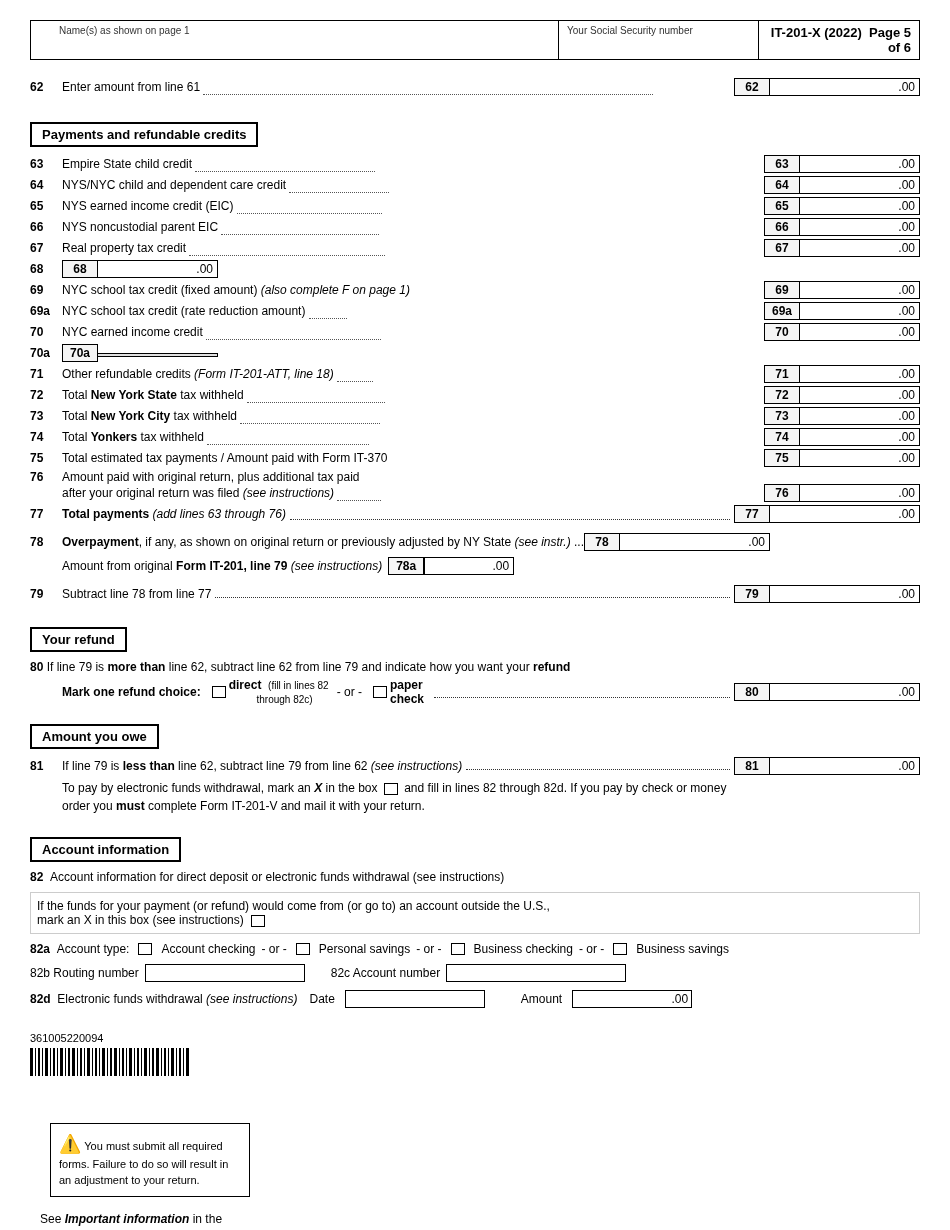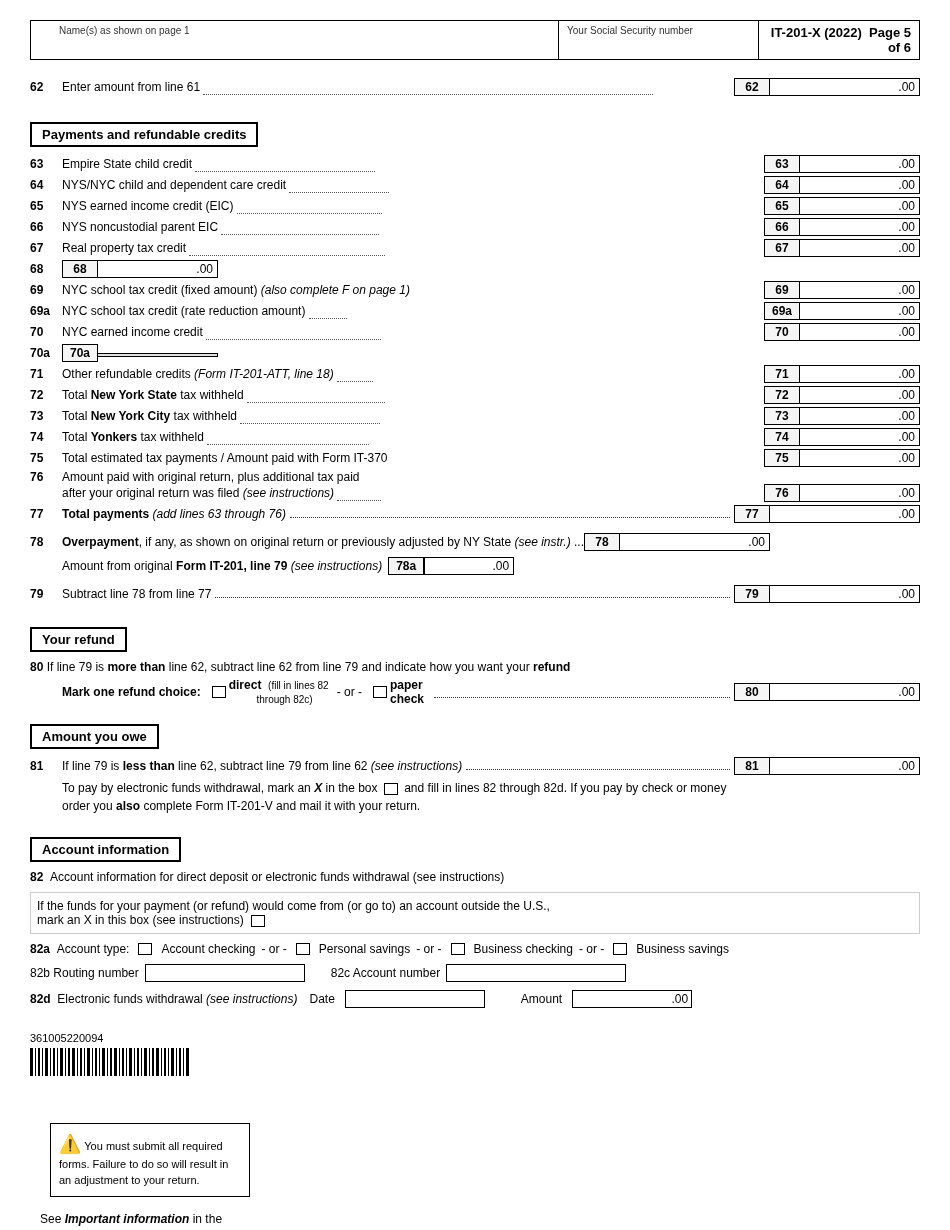--- a/index.html
+++ b/index.html
@@ -349,21 +349,21 @@
           <span class="line-num">76</span>
           <span class="line-desc">Amount paid with original return, plus additional tax paid</span>
         </div>
         <div style="display:flex; align-items:baseline; margin-left:32px;">
           <span class="line-desc">after your original return was filed <em>(see instructions)</em> <span style="display:inline-block; width:44px; border-bottom:1px dotted #555;">&nbsp;</span></span>
           <span class="box-num">76</span>
           <span class="amount-field">.00</span>
         </div>
       </div>
 
-      <div class="full-line" style="margin-bottom:10px;">
+      <div class="full-line" style="margin-bottom:10px;align-items:center;">
         <span class="line-num" style="font-weight:bold;">77</span>
         <span style="font-size:12px;"><strong>Total payments</strong> <em>(add lines 63 through 76)</em></span>
         <div class="dots-fill"></div>
         <span class="right-box">77</span>
         <span class="right-amount">.00</span>
       </div>
 
       <div class="full-line" style="margin-bottom:6px;">
         <span class="line-num">78</span>
         <span style="font-size:12px;"><strong>Overpayment</strong>, if any, as shown on original return or previously adjusted by NY State <em>(see instr.)</em> ...</span>
@@ -419,21 +419,21 @@
         <span style="font-size:12px;">If line 79 is <strong>less than</strong> line 62, subtract line 79 from line 62 <em>(see instructions)</em></span>
         <div class="dots-fill"></div>
         <span class="right-box">81</span>
         <span class="right-amount">.00</span>
       </div>
 
       <div style="margin-left:32px; font-size:12px; line-height:1.5;">
         To pay by electronic funds withdrawal, mark an <strong><em>X</em></strong> in the box
         <span class="checkbox-inline"></span>
         and fill in lines 82 through 82d. If you pay by check or money<br>
-        order you <strong>also</strong> complete Form IT-201-V and mail it with your return.
+        order you <strong>must</strong> complete Form IT-201-V and mail it with your return.
       </div>
     </div>
 
     <div style="margin-top:12px;">
       <div class="section-header">Account information</div>
 
       <div style="font-size:12px; margin-bottom:8px;">
         <strong>82</strong>&nbsp;&nbsp;<span>Account information for direct deposit or electronic funds withdrawal (see instructions)</span>
       </div>
 

